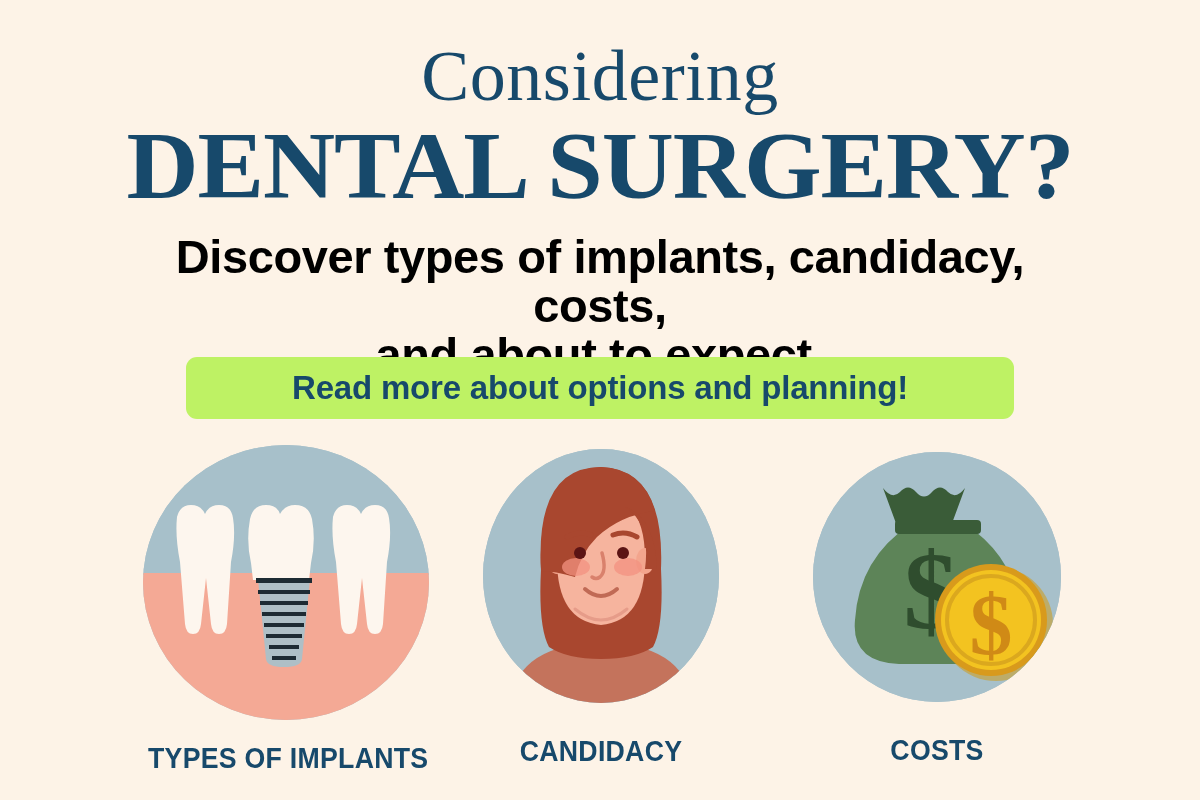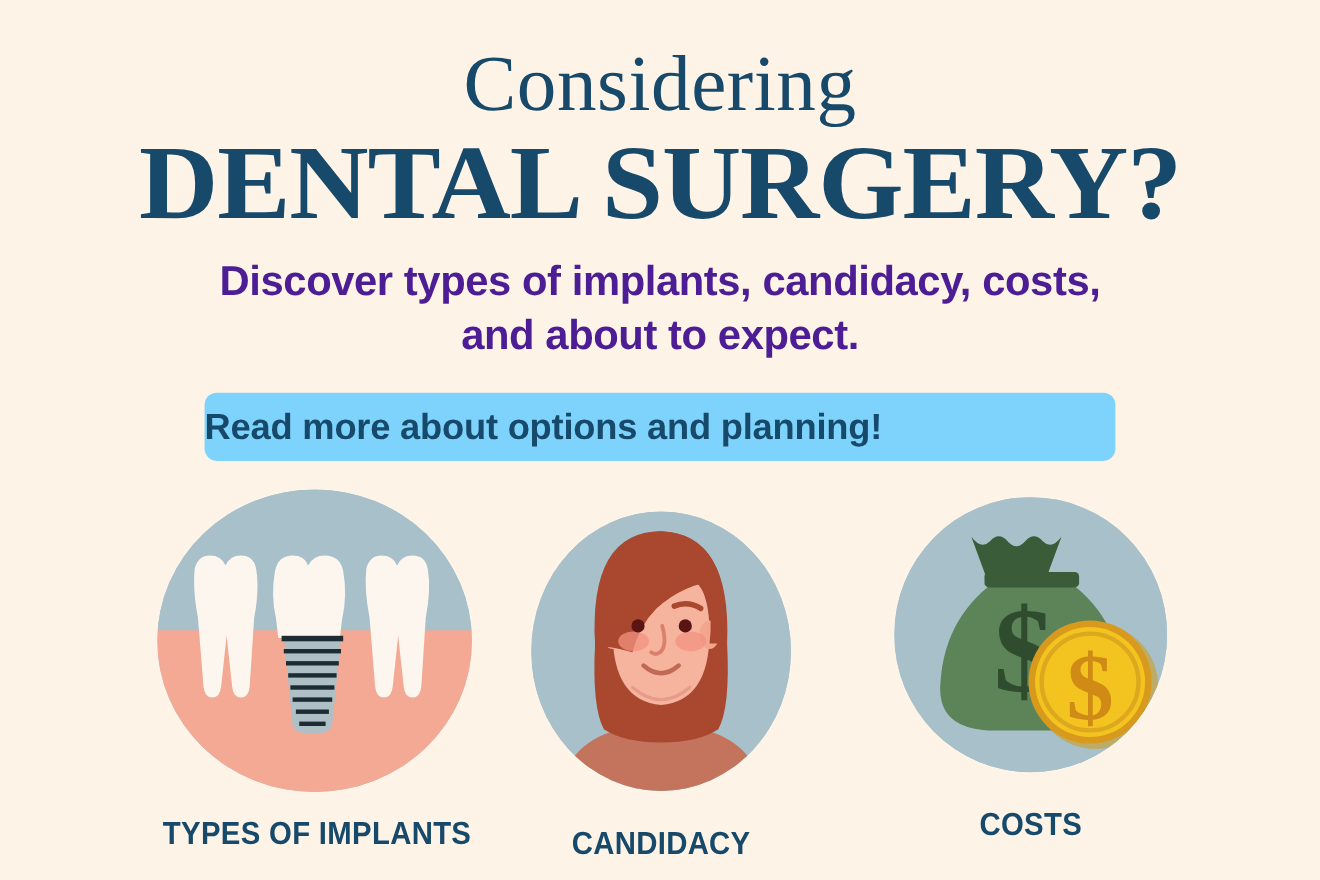--- a/index.html
+++ b/index.html
@@ -50,39 +50,39 @@
   }
 
   
   .subtitle {
     position: absolute;
     left: 130px;
     top: 232px;
     width: 940px;
     text-align: center;
     font-family: "Liberation Sans", sans-serif;
-    font-size: 38px;
+    font-size: 47px;
     line-height: 49px;
     font-weight: 700;
-    color: #4c1d95;
+    color: #000000;
     letter-spacing: -0.4px;
   }
 
   
   .banner {
     position: absolute;
     left: 186px;
     top: 357px;
     width: 828px;
     height: 62px;
-    background: #7dd3fc;
+    background: #bef264;
     border-radius: 11px;
     display: flex;
     align-items: center;
-    justify-content: flex-start;
+    justify-content: center;
   }
   .banner-text {
     font-family: "Liberation Sans", sans-serif;
     font-size: 33px;
     font-weight: 700;
     color: #17496b;
     letter-spacing: -0.2px;
   }
 
   
@@ -91,21 +91,21 @@
     left: 0;
     top: 445px;
     width: 1200px;
     height: 330px;
   }
   .card {
     position: absolute;
     text-align: center;
   }
   .card-1 { left: 136px;  top: 0;  width: 300px; }
-  .card-2 { left: 478px;  top: 20px; width: 246px; }
+  .card-2 { left: 478px;  top: 4px; width: 246px; }
   .card-3 { left: 812px;  top: 7px; width: 250px; }
 
   .circle-wrap {
     position: relative;
     margin: 0 auto;
     border-radius: 50%;
     overflow: hidden;
     background: #a7c0ca;
   }
   .circle-1 { width: 286px; height: 275px; }

